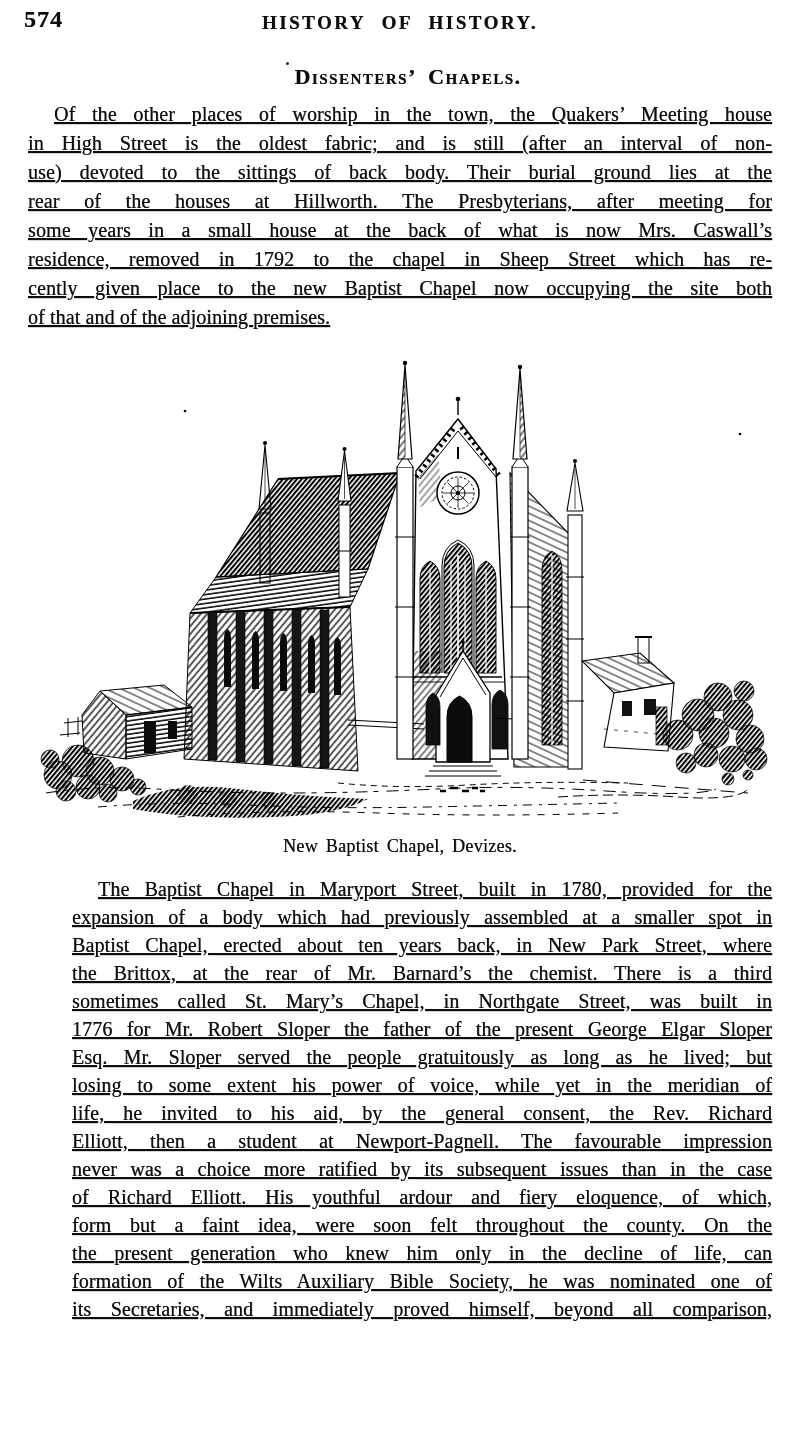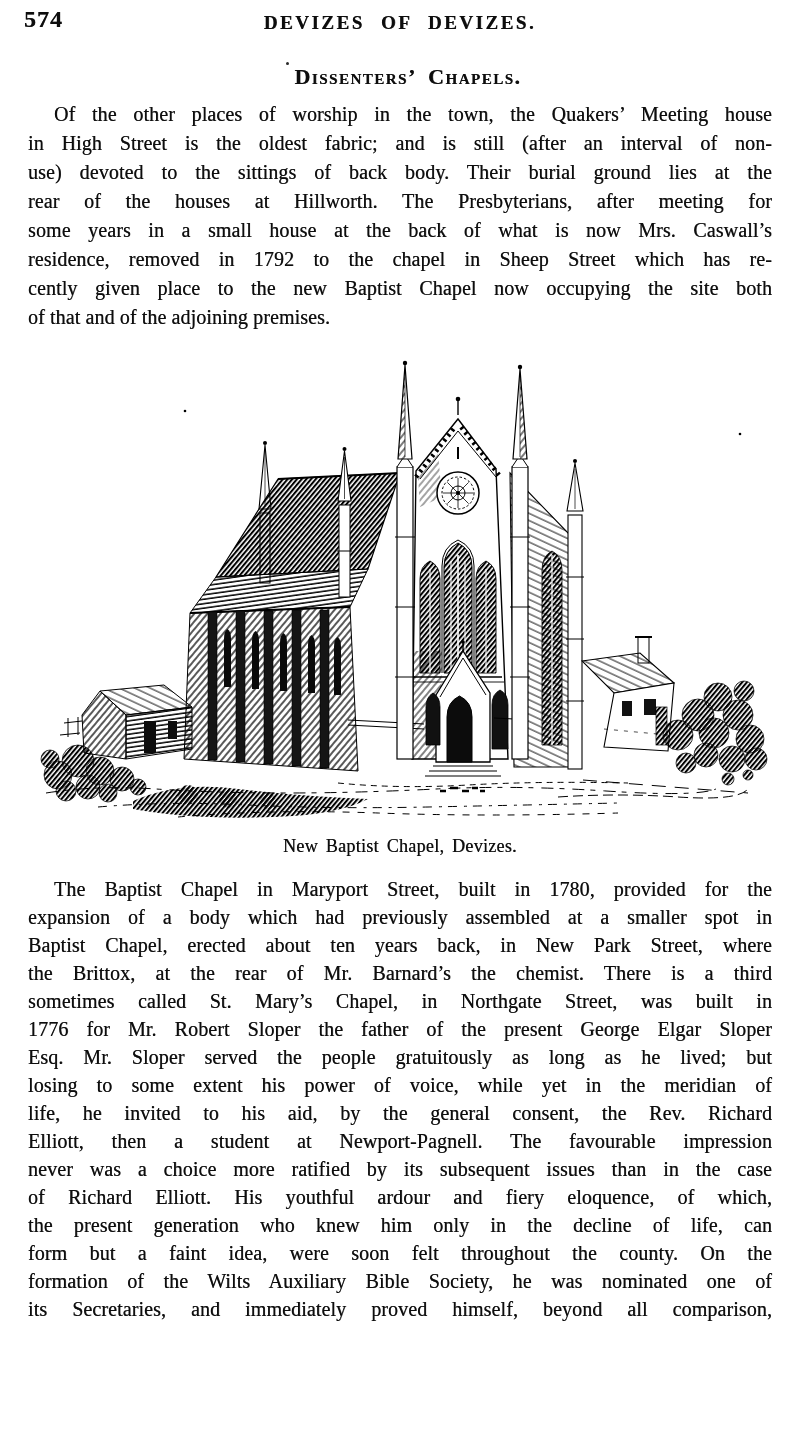--- a/index.html
+++ b/index.html
@@ -15,42 +15,42 @@
   }
   .runtitle{
     position:absolute;left:0;right:0;top:12px;text-align:center;
     font-size:19px;font-weight:bold;letter-spacing:2.5px;word-spacing:9px;
   }
   .heading{
     position:absolute;left:16px;right:0;top:64px;text-align:center;
     font-variant:small-caps;font-size:22px;font-weight:bold;
     letter-spacing:1.5px;word-spacing:6px;
   }
-  .para{position:absolute;left:28px;width:744px;font-size:20px;letter-spacing:0.1px;}
+  .para{position:absolute;left:28px;width:744px;font-size:20px;letter-spacing:0.1px;text-decoration:underline;}
   .p1{top:100px;}
   .p2{top:875px;}
   .tline{text-align:justify;text-align-last:justify;}
   .p1 .tline{line-height:29px;}
-  .p2 .tline{line-height:28px;}
+  .p2 .tline{line-height:28px;margin-left:44px;}
   .para .tline:first-child{text-indent:26px;}
   .para.last-left .tline:last-child{text-align-last:left;}
   .engraving{position:absolute;left:38px;top:355px;width:730px;height:465px;}
   .caption{
     position:absolute;left:0;right:0;top:836px;text-align:center;
     font-size:18px;letter-spacing:0.3px;word-spacing:3px;
   }
   .speck{position:absolute;left:286px;top:62px;width:3px;height:3px;background:#2a2a2a;border-radius:50%;}
 </style>
 </head>
 <body>
 
 <div class="sheet">
 
   <div class="pgnum ink">574</div>
-  <div class="runtitle ink">DEVIZES OF DEVIZES.</div>
+  <div class="runtitle ink">HISTORY OF HISTORY.</div>
   <div class="heading ink">Dissenters’ Chapels.</div>
   <div class="speck"></div>
 
   <div class="para p1 last-left ink">
       <div class="tline">Of the other places of worship in the town, the Quakers’ Meeting house</div>
       <div class="tline">in High Street is the oldest fabric; and is still (after an interval of non-</div>
       <div class="tline">use) devoted to the sittings of back body.  Their burial ground lies at the</div>
       <div class="tline">rear of the houses at Hillworth.  The Presbyterians, after meeting for</div>
       <div class="tline">some years in a small house at the back of what is now Mrs. Caswall’s</div>
       <div class="tline">residence, removed in 1792 to the chapel in Sheep Street which has re-</div>
@@ -282,19 +282,19 @@
       <div class="tline">Baptist Chapel, erected about ten years back, in New Park Street, where</div>
       <div class="tline">the Brittox, at the rear of Mr. Barnard’s the chemist.  There is a third</div>
       <div class="tline">sometimes called St. Mary’s Chapel, in Northgate Street, was built in</div>
       <div class="tline">1776 for Mr. Robert Sloper the father of the present George Elgar Sloper</div>
       <div class="tline">Esq.  Mr. Sloper served the people gratuitously as long as he lived; but</div>
       <div class="tline">losing to some extent his power of voice, while yet in the meridian of</div>
       <div class="tline">life, he invited to his aid, by the general consent, the Rev. Richard</div>
       <div class="tline">Elliott, then a student at Newport-Pagnell.  The favourable impression</div>
       <div class="tline">never was a choice more ratified by its subsequent issues than in the case</div>
       <div class="tline">of Richard Elliott.  His youthful ardour and fiery eloquence, of which,</div>
+      <div class="tline">form but a faint idea, were soon felt throughout the county.  On the</div>
       <div class="tline">the present generation who knew him only in the decline of life, can</div>
-      <div class="tline">form but a faint idea, were soon felt throughout the county.  On the</div>
       <div class="tline">formation of the Wilts Auxiliary Bible Society, he was nominated one of</div>
       <div class="tline">its Secretaries, and immediately proved himself, beyond all comparison,</div>
     </div>
 
 </div>
 
 </body></html>

